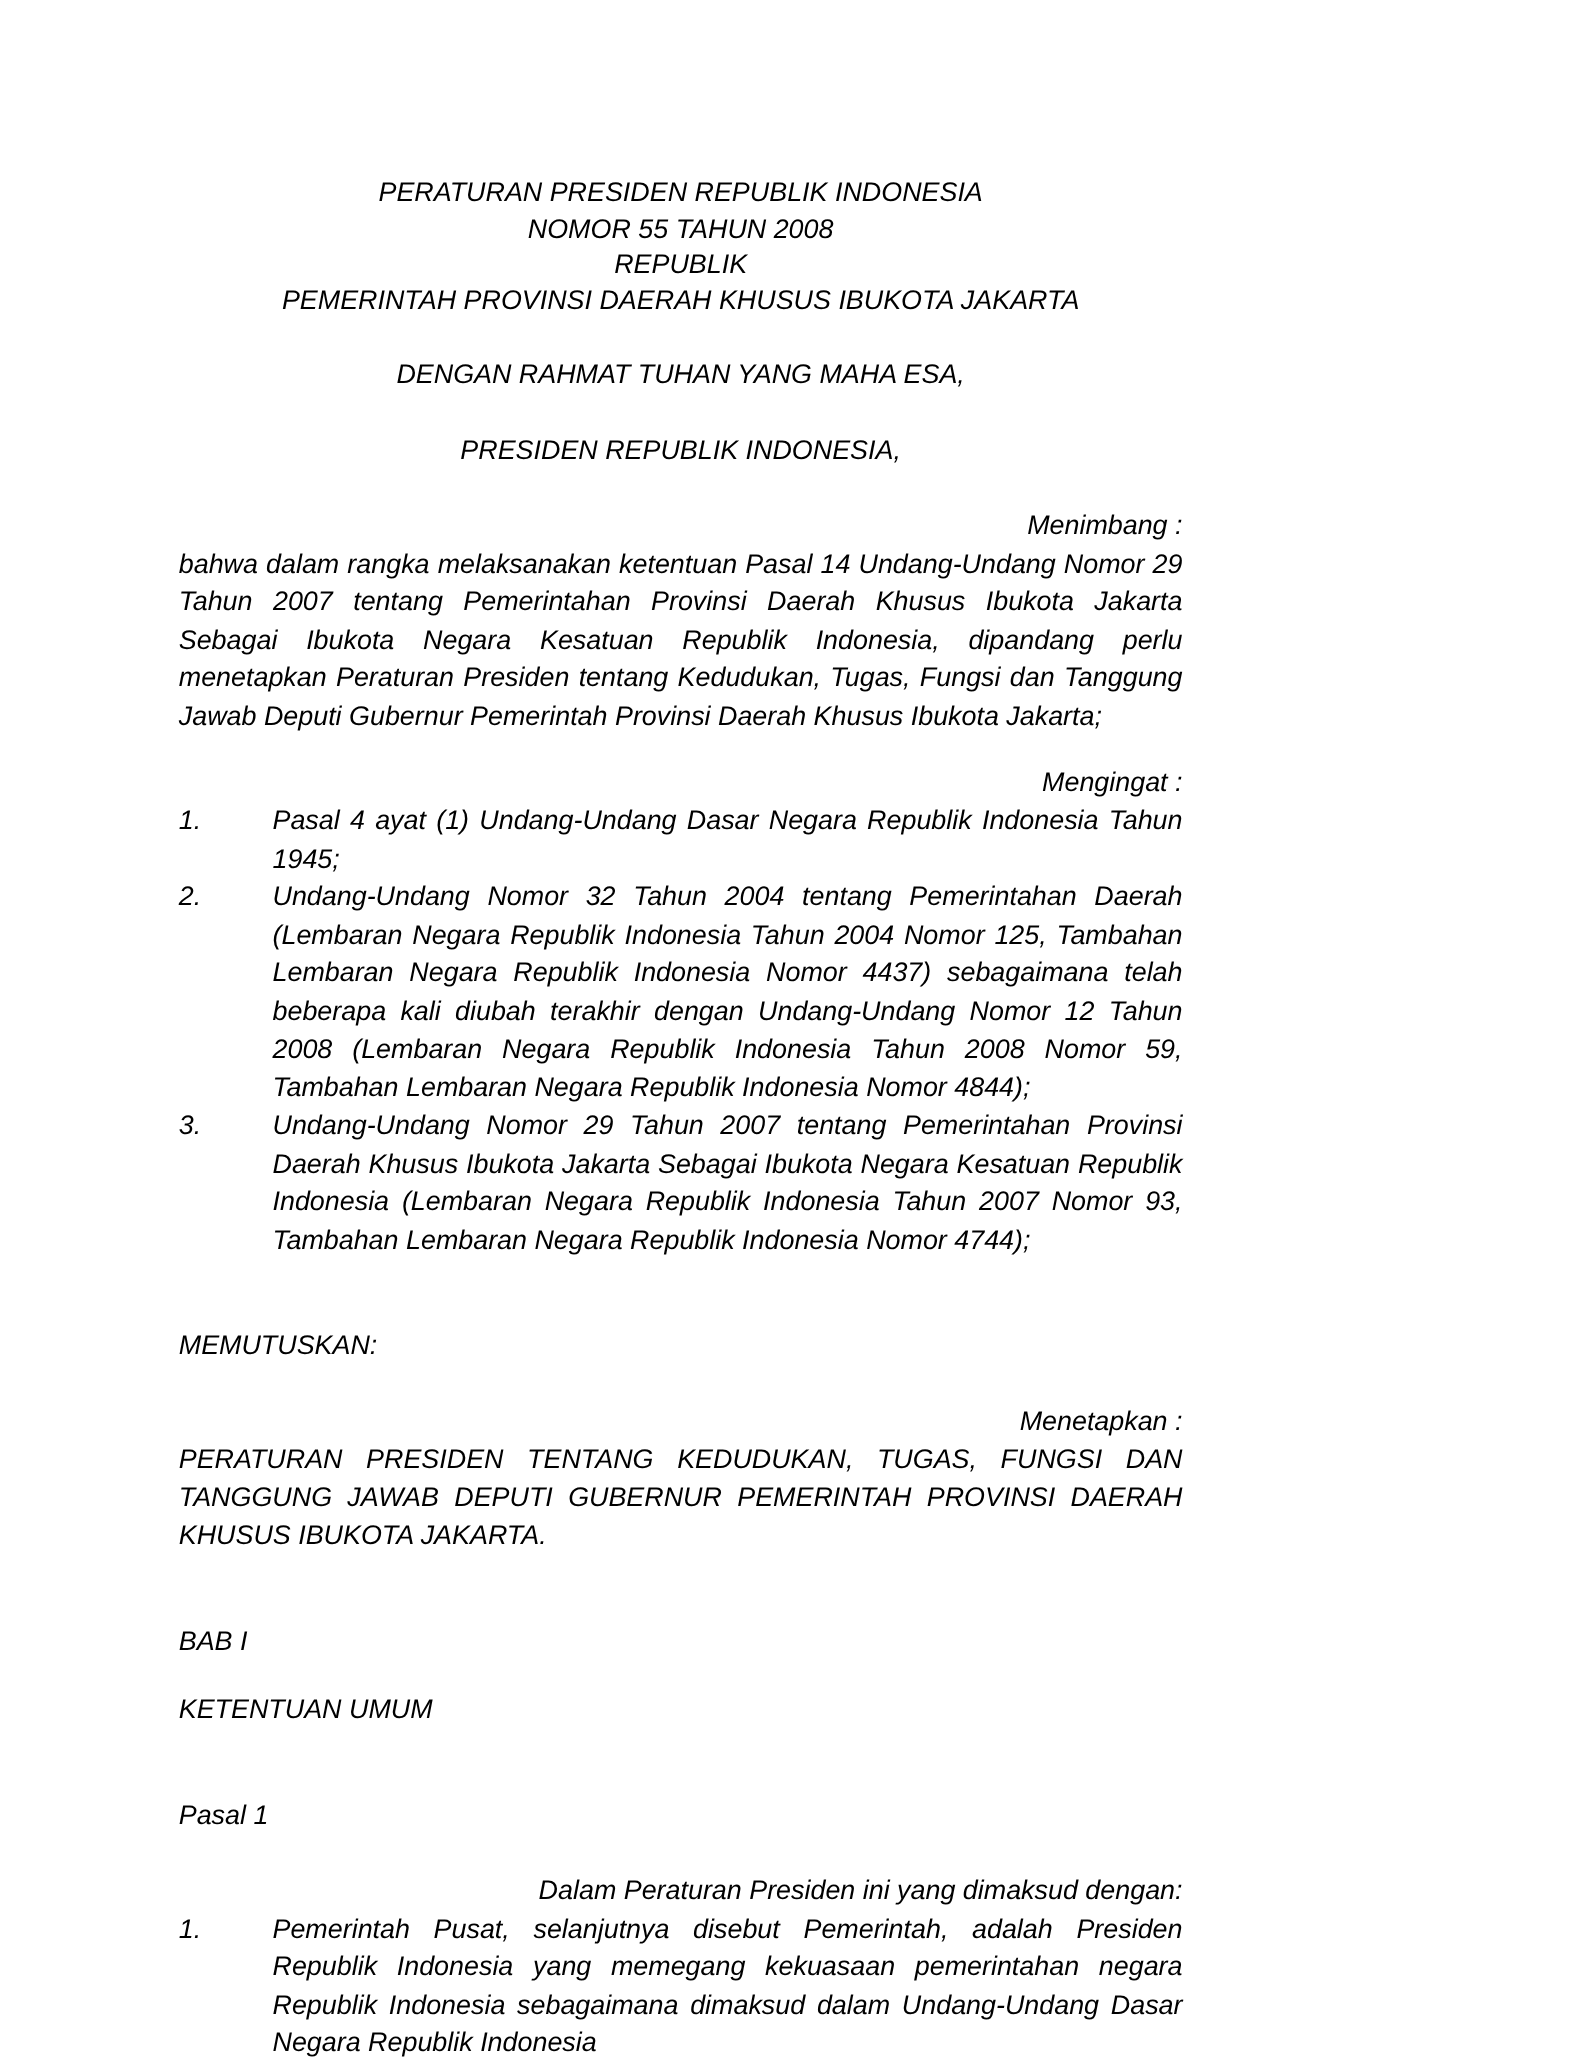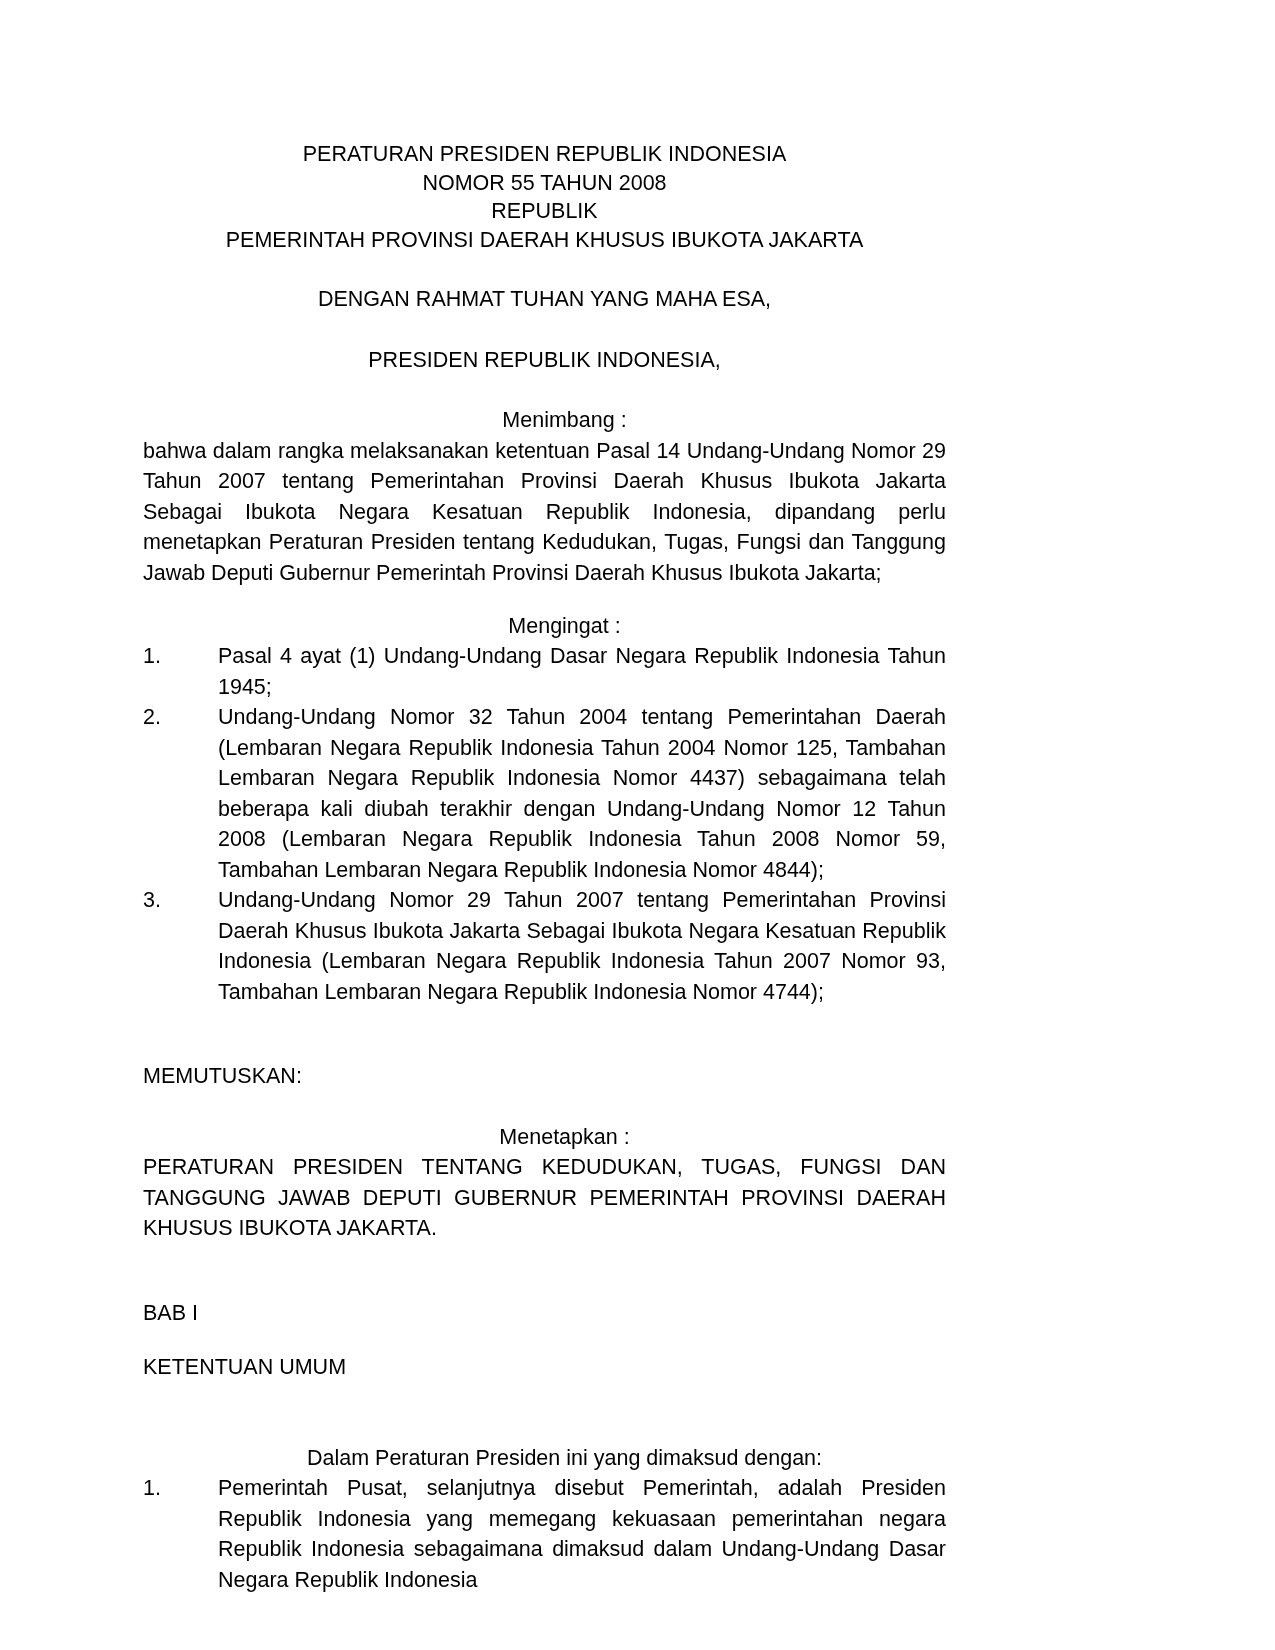--- a/index.html
+++ b/index.html
@@ -12,20 +12,21 @@
     color: #000000;
   }
   .page {
     width: 1035px;
     height: 1650px;
     box-sizing: border-box;
     padding: 140px 89px 0 143px;
     position: relative;
     background: #ffffff;
     overflow: hidden;
+    font-style: italic;
   }
   .doc {
     font-size: 21.5px;
     line-height: 1.42;
   }
   .center {
     text-align: center;
   }
   .title-block {
     text-align: center;
@@ -35,21 +36,21 @@
     display: block;
     white-space: nowrap;
   }
   .gap-lg { height: 30px; }
   .gap-md { height: 22px; }
   .just {
     text-align: justify;
     text-justify: inter-word;
   }
   .label-line {
-    text-align: center;
+    text-align: right;
     margin-left: 40px;
   }
   
   .num-list {
     margin: 0;
     padding: 0;
   }
   .num-row {
     display: flex;
     align-items: flex-start;
@@ -122,20 +123,21 @@
     <div class="label-line">Menetapkan :</div>
     <div class="just">PERATURAN PRESIDEN TENTANG KEDUDUKAN, TUGAS, FUNGSI DAN TANGGUNG JAWAB DEPUTI GUBERNUR PEMERINTAH PROVINSI DAERAH KHUSUS IBUKOTA JAKARTA.</div>
 
     <div class="gap-lg"></div>
 
     <div class="heading-center">BAB I</div>
     <div class="heading-center">KETENTUAN UMUM</div>
 
     <div class="gap-lg"></div>
 
+    <div class="heading-center">Pasal 1</div>
 
     <div class="gap-lg"></div>
 
     <div class="label-line">Dalam Peraturan Presiden ini yang dimaksud dengan:</div>
 
     <div class="num-list">
       <div class="num-row">
         <span class="num">1.</span>
         <span class="txt">Pemerintah Pusat, selanjutnya disebut Pemerintah, adalah Presiden Republik Indonesia yang memegang kekuasaan pemerintahan negara Republik Indonesia sebagaimana dimaksud dalam Undang-Undang Dasar Negara Republik Indonesia</span>
       </div>

